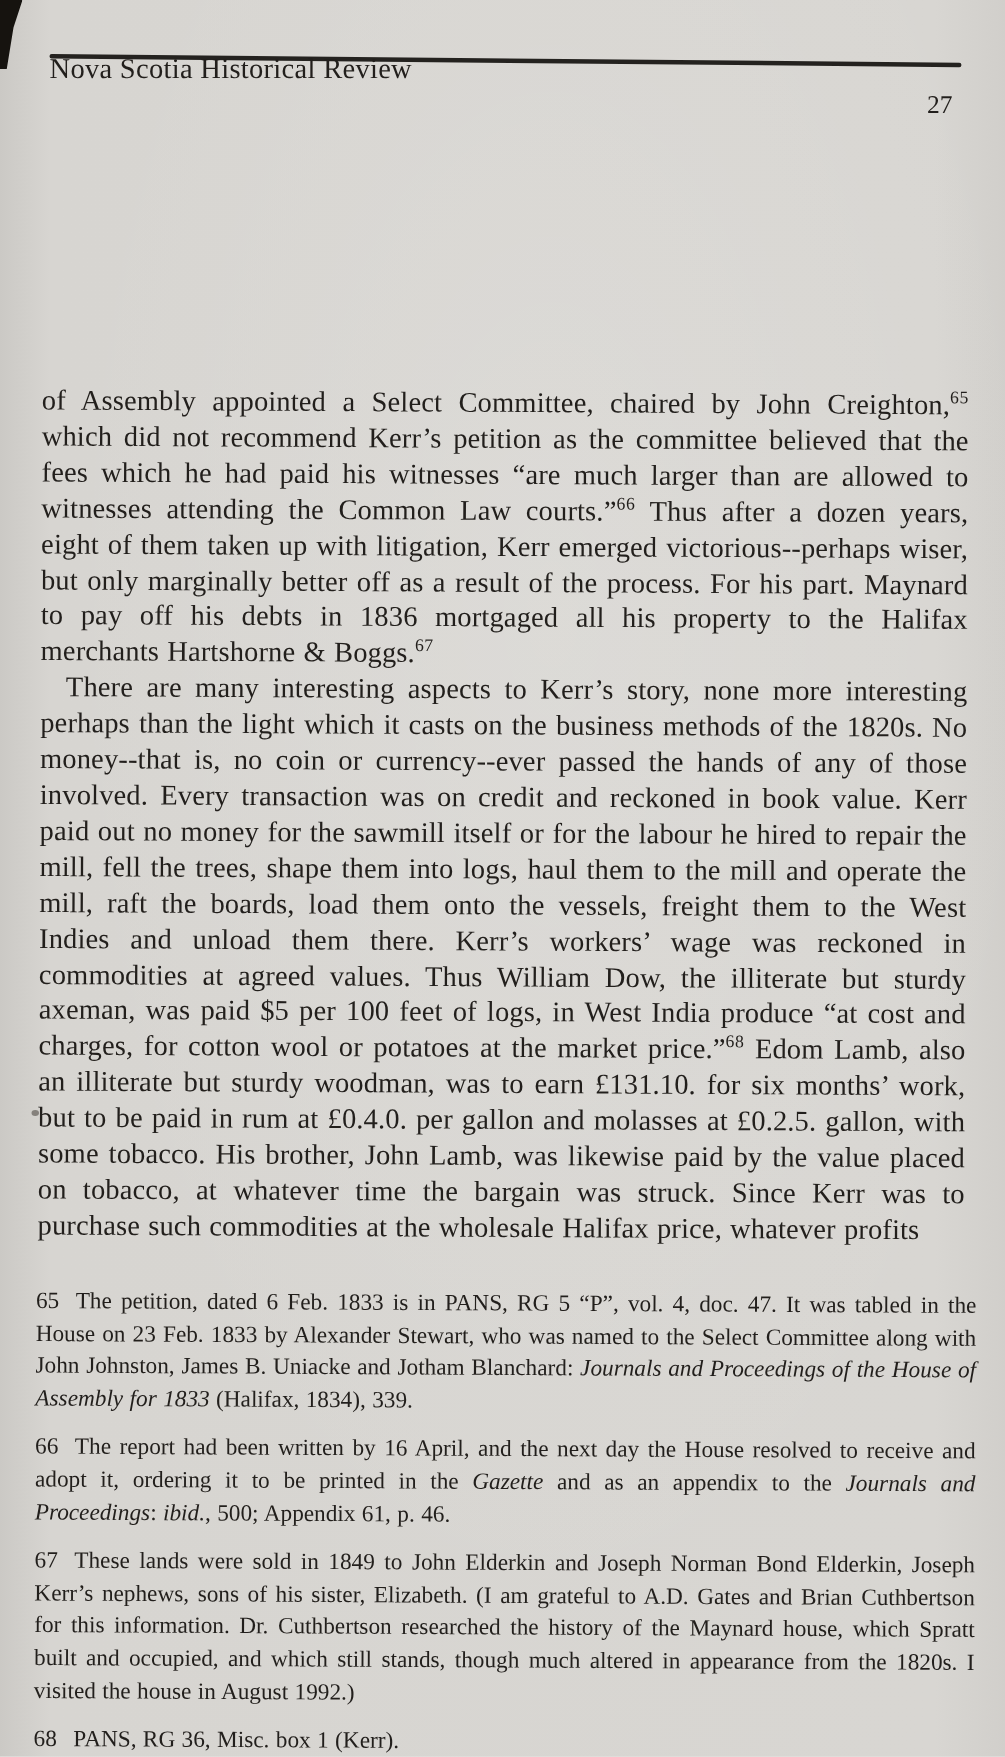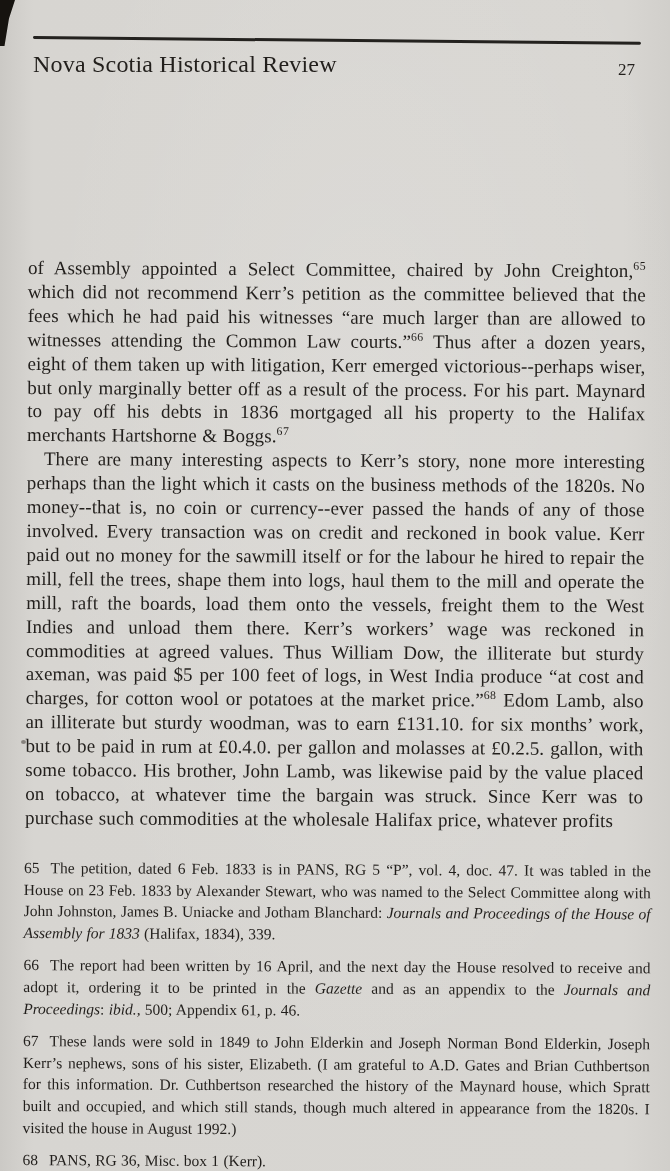--- a/index.html
+++ b/index.html
@@ -19,22 +19,22 @@
     position:absolute;left:0;top:0;width:15px;height:46px;
     background:#16130f;
     clip-path:polygon(0 0,100% 0,60% 40%,30% 100%,0 100%);
   }
   .top-rule{
     position:absolute;left:33px;top:36px;width:608px;height:3px;
     background:#24221f;border-radius:2px;
     transform:rotate(0.55deg);transform-origin:left center;
   }
   .journal-title{
-    position:absolute;left:33px;top:51px;
-    font-size:24px;letter-spacing:0.2px;white-space:nowrap;
+    position:absolute;left:33px;top:36px;
+    font-size:19px;letter-spacing:0.2px;white-space:nowrap;
   }
   .page-number{
     position:absolute;left:618px;top:60px;
     font-size:17px;
   }
   .body-text{
     position:absolute;left:28px;top:256px;width:618px;
     font-size:19px;line-height:23.9px;
     text-align:justify;word-spacing:0.6px;letter-spacing:0.1px;
     transform:rotate(0.3deg);transform-origin:top left;

